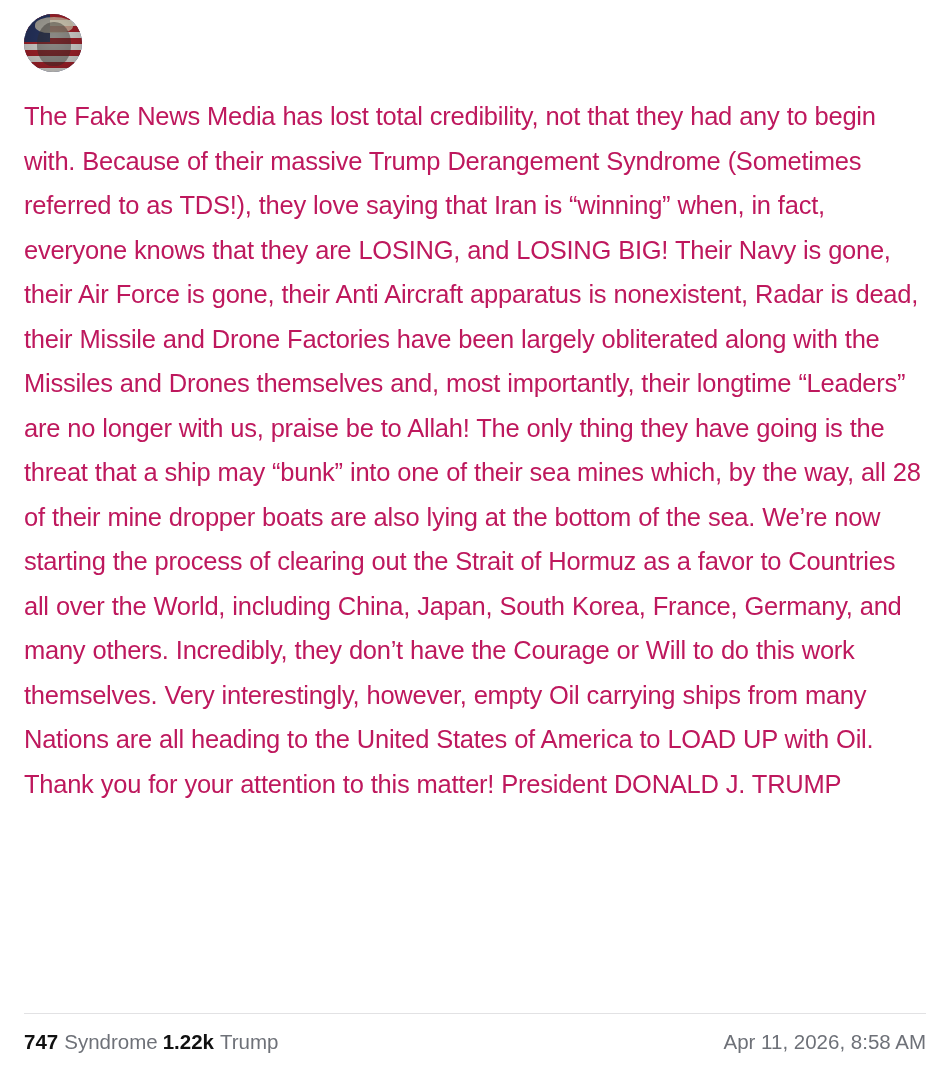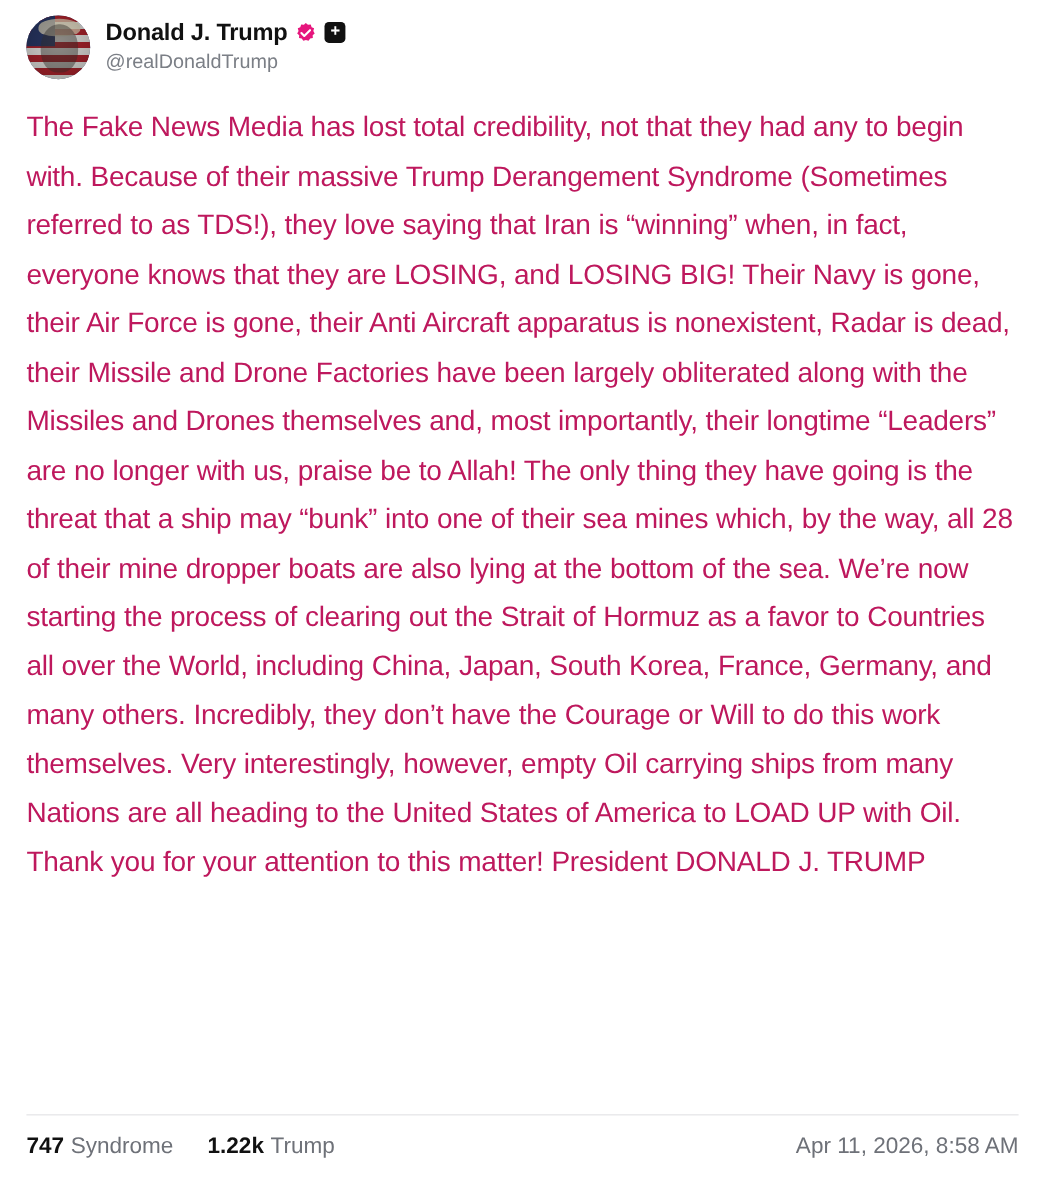--- a/index.html
+++ b/index.html
@@ -130,21 +130,21 @@
     border-top: 1px solid #e2e2e4;
     margin-top: 6px;
     padding: 16px 0 18px 0;
     display: flex;
     align-items: center;
     justify-content: space-between;
   }
   .stats {
     display: flex;
     align-items: baseline;
-    gap: 31px;
+    gap: 5px;
     font-size: 20.5px;
   }
   .stat {
     display: flex;
     align-items: baseline;
     gap: 6px;
   }
   .stat-count {
     font-weight: 700;
     color: #111111;
@@ -165,31 +165,20 @@
 <div class="post">
 
   <div class="header">
     <div class="avatar">
       <div class="flag-stripes"></div>
       <div class="canton"></div>
       <div class="hair"></div>
       <div class="face"></div>
       <div class="shade"></div>
     </div>
-    <div class="names">
-      <div class="name-row">
-        <span class="display-name">Donald J. Trump</span>
-        <svg class="verified-badge" viewBox="0 0 24 24" aria-hidden="true">
-          <path d="M12 1.2l2.35 1.9 3.0-.35 1.0 2.85 2.7 1.35-.85 2.9 1.5 2.6-2.2 2.05.2 3.0-2.95.6-1.75 2.45-2.85-1.0-2.85 1.0-1.75-2.45-2.95-.6.2-3.0-2.2-2.05 1.5-2.6-.85-2.9 2.7-1.35 1.0-2.85 3.0.35z" fill="#e6167d"></path>
-          <path d="M7.2 12.1l3.1 3.1 6.3-6.3" fill="none" stroke="#ffffff" stroke-width="2.3" stroke-linecap="round" stroke-linejoin="round"></path>
-        </svg>
-        <span class="plus-badge">+</span>
-      </div>
-      <span class="handle">@realDonaldTrump</span>
-    </div>
   </div>
 
   <div class="body-text">The Fake News Media has lost total credibility, not that they had any to begin with. Because of their massive Trump Derangement Syndrome (Sometimes referred to as TDS!), they love saying that Iran is “winning” when, in fact, everyone knows that they are LOSING, and LOSING BIG! Their Navy is gone, their Air Force is gone, their Anti Aircraft apparatus is nonexistent, Radar is dead, their Missile and Drone Factories have been largely obliterated along with the Missiles and Drones themselves and, most importantly, their longtime “Leaders” are no longer with us, praise be to Allah! The only thing they have going is the threat that a ship may “bunk” into one of their sea mines which, by the way, all 28 of their mine dropper boats are also lying at the bottom of the sea. We’re now starting the process of clearing out the Strait of Hormuz as a favor to Countries all over the World, including China, Japan, South Korea, France, Germany, and many others. Incredibly, they don’t have the Courage or Will to do this work themselves. Very interestingly, however, empty Oil carrying ships from many Nations are all heading to the United States of America to LOAD UP with Oil. Thank you for your attention to this matter! President DONALD J. TRUMP</div>
 
   <div class="footer">
     <div class="stats">
       <div class="stat">
         <span class="stat-count">747</span>
         <span class="stat-label">Syndrome</span>
       </div>

